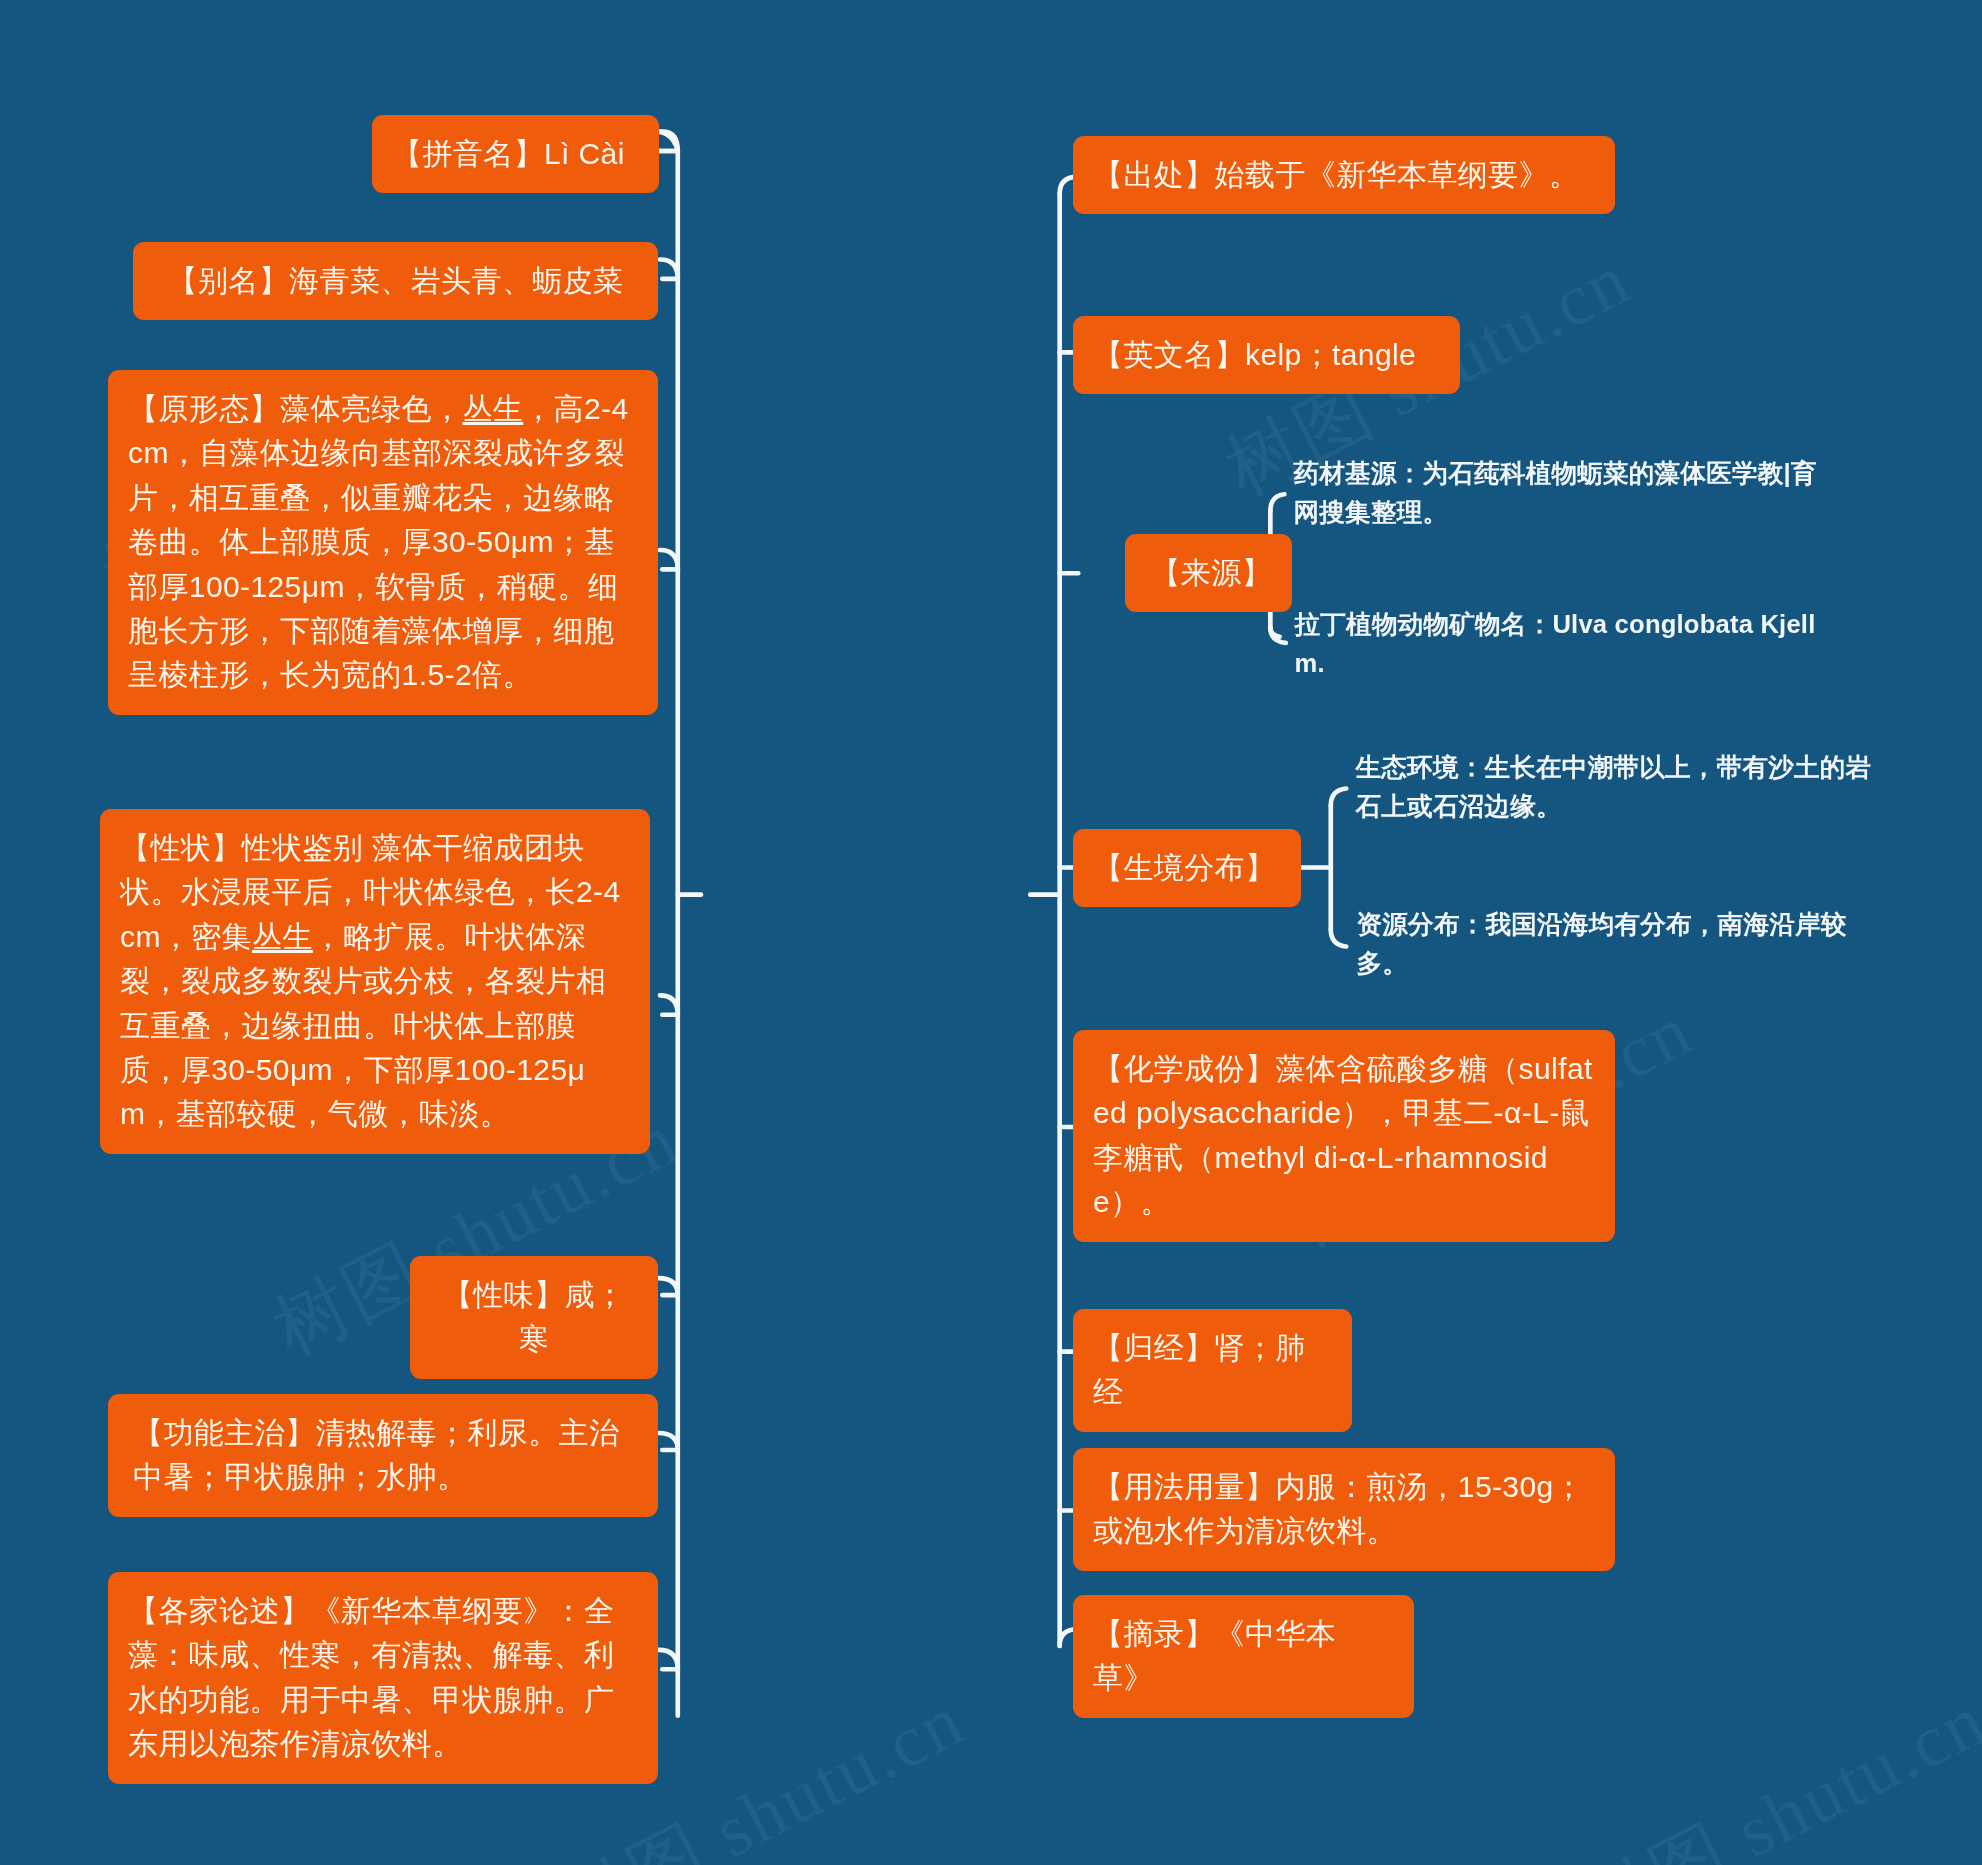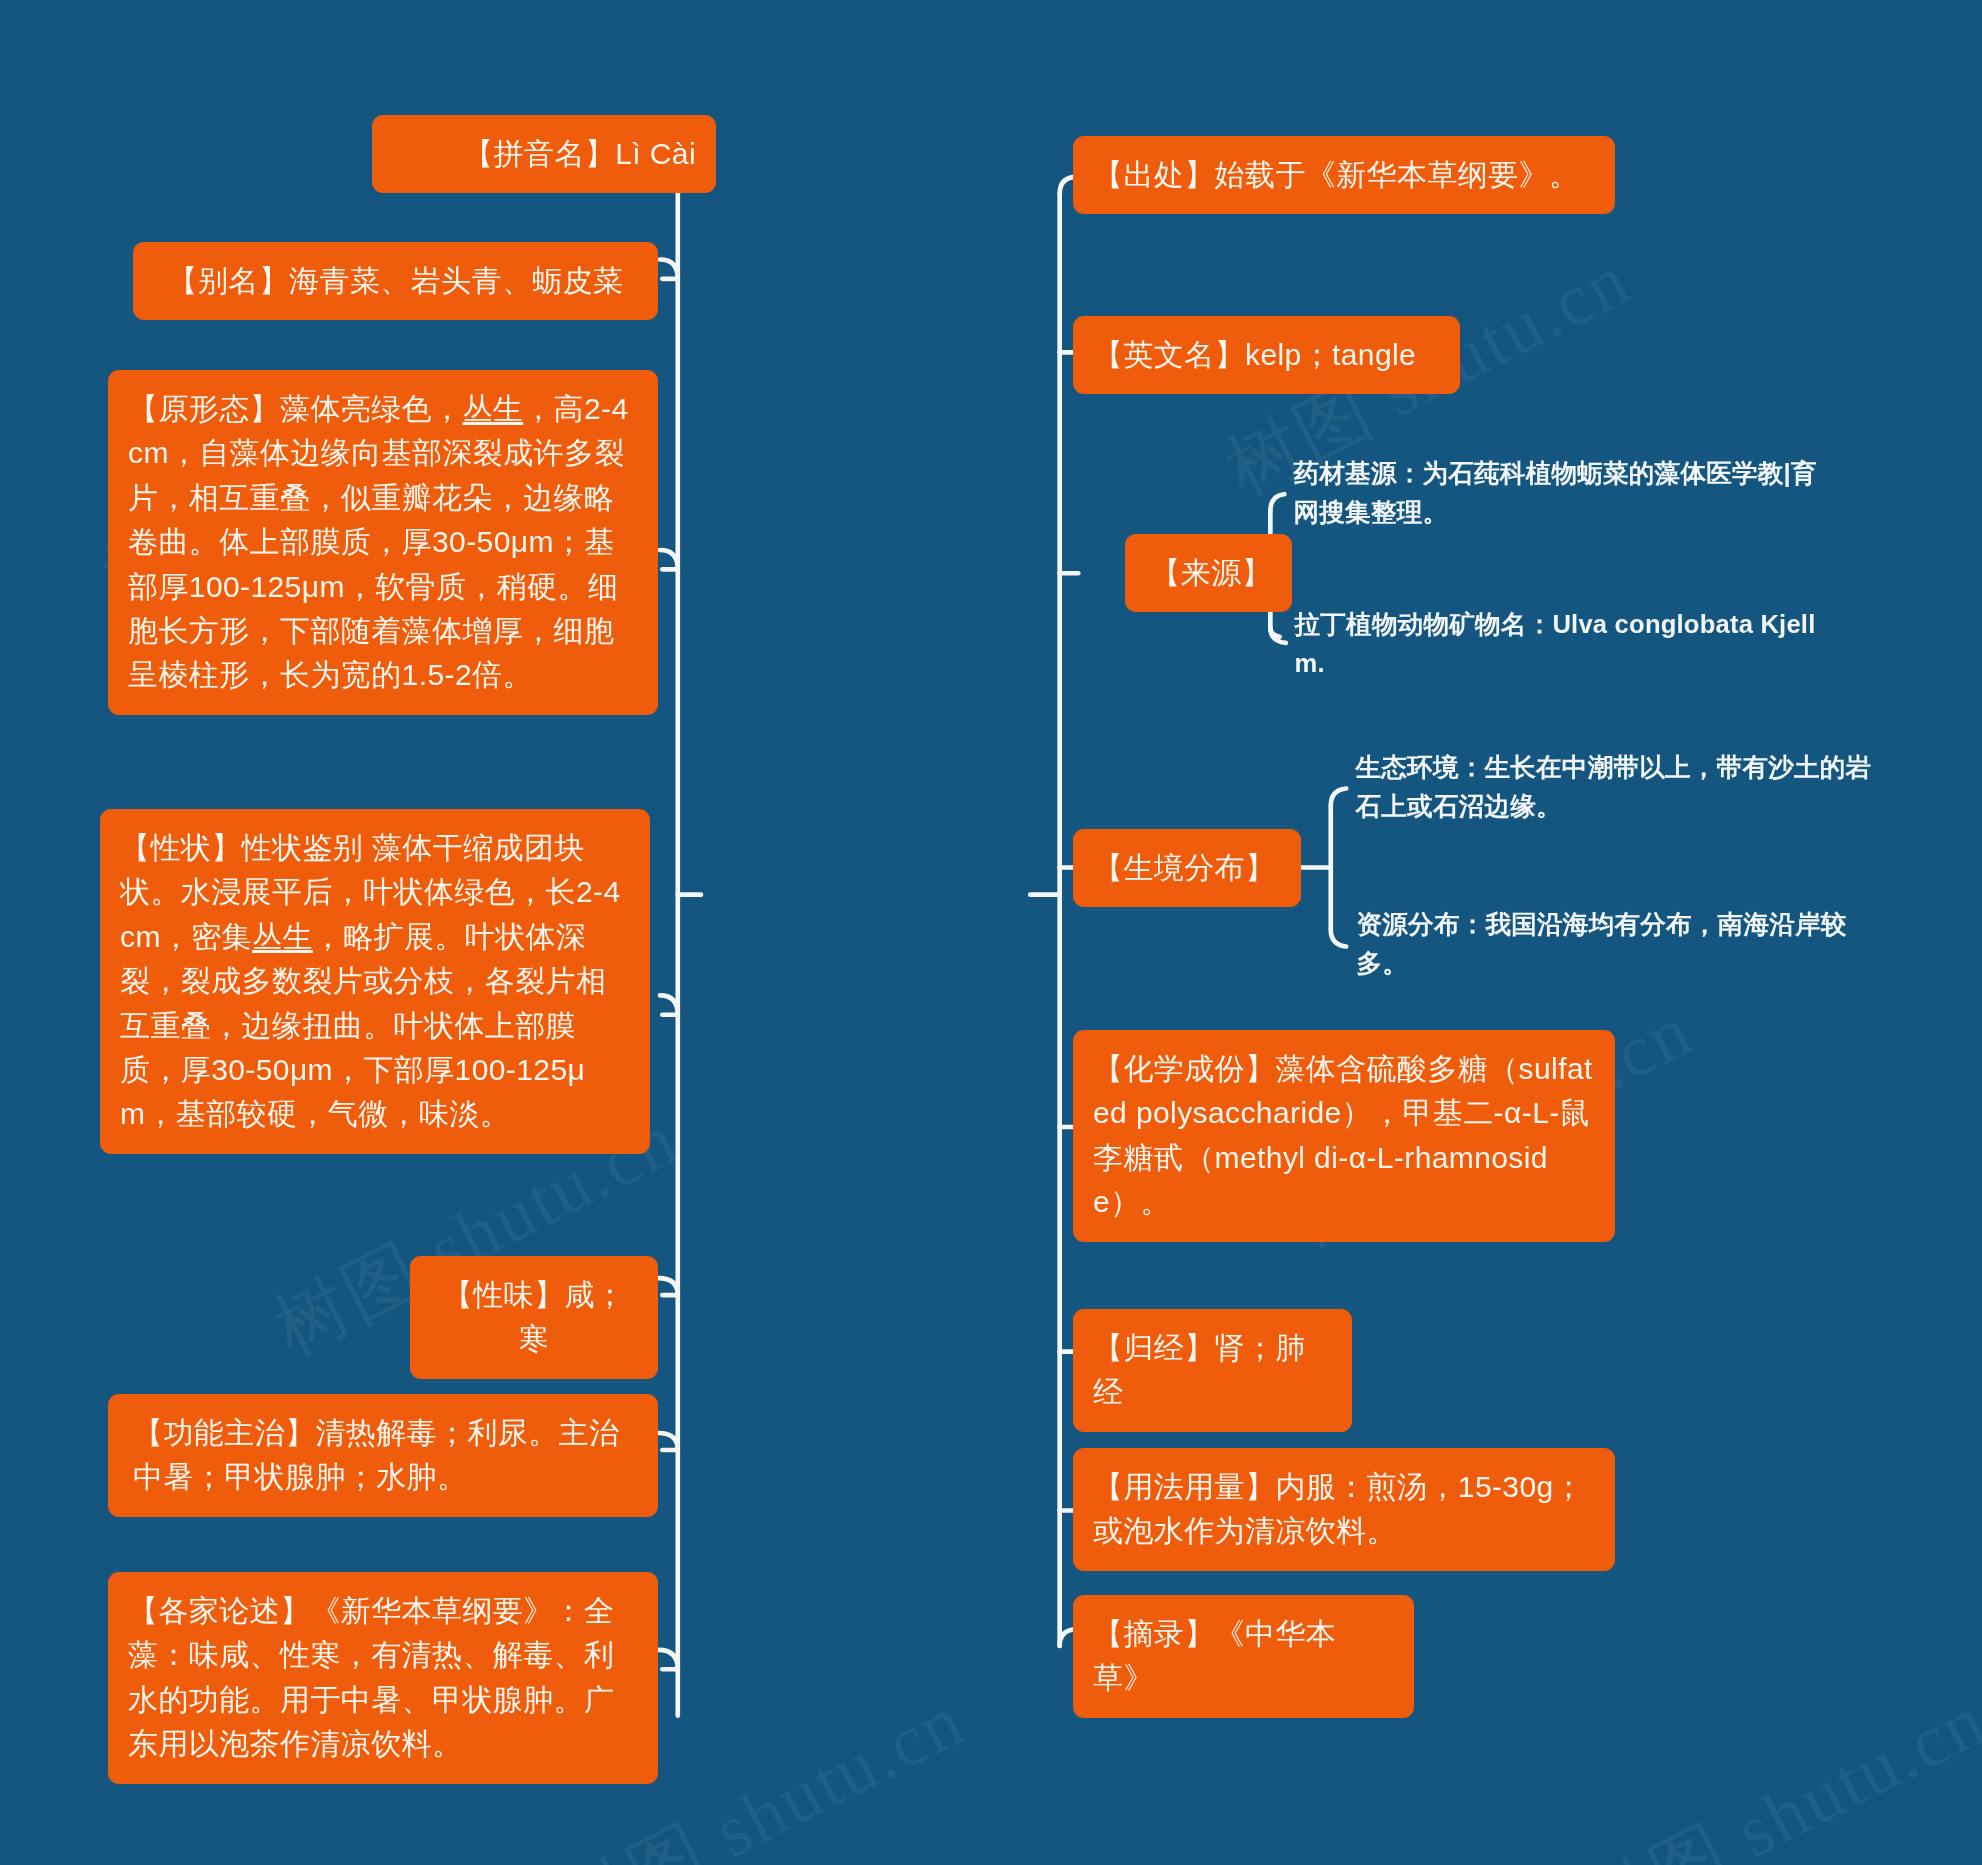--- a/index.html
+++ b/index.html
@@ -129,21 +129,21 @@
       <path d="M 1640 810 Q 1640 828 1660 830"></path>
 
       <path d="M 1680 1120 L 1718 1120"></path>
       <path d="M 1718 1040 L 1718 1200"></path>
       <path d="M 1718 1040 Q 1718 1020 1738 1018"></path>
       <path d="M 1718 1200 Q 1718 1220 1738 1222"></path>
     </g>
   </svg>
 
 
-  <div class="node" style="left:372px;top:115px;width:344px;text-align:right;">【拼音名】Lì Cài</div>
+  <div class="node" style="left:372px;top:115px;width:287px;text-align:left;">【拼音名】Lì Cài</div>
 
   <div class="node" style="left:133px;top:242px;width:525px;text-align:center;">【别名】海青菜、岩头青、蛎皮菜</div>
 
   <div class="node" style="left:108px;top:370px;width:550px;">
     <span>【原形态】藻体亮绿色，</span><u>丛生</u><span>，高2-4cm，自藻体边缘向基部深裂成许多裂片，相互重叠，似重瓣花朵，边缘略卷曲。体上部膜质，厚30-50μm；基部厚100-125μm，软骨质，稍硬。细胞长方形，下部随着藻体增厚，细胞呈棱柱形，长为宽的1.5-2倍。</span>
   </div>
 
   <div class="node" style="left:100px;top:809px;width:550px;">
     <span>【性状】性状鉴别 藻体干缩成团块状。水浸展平后，叶状体绿色，长2-4cm，密集</span><u>丛生</u><span>，略扩展。叶状体深裂，裂成多数裂片或分枝，各裂片相互重叠，边缘扭曲。叶状体上部膜质，厚30-50μm，下部厚100-125μm，基部较硬，气微，味淡。</span>
   </div>

